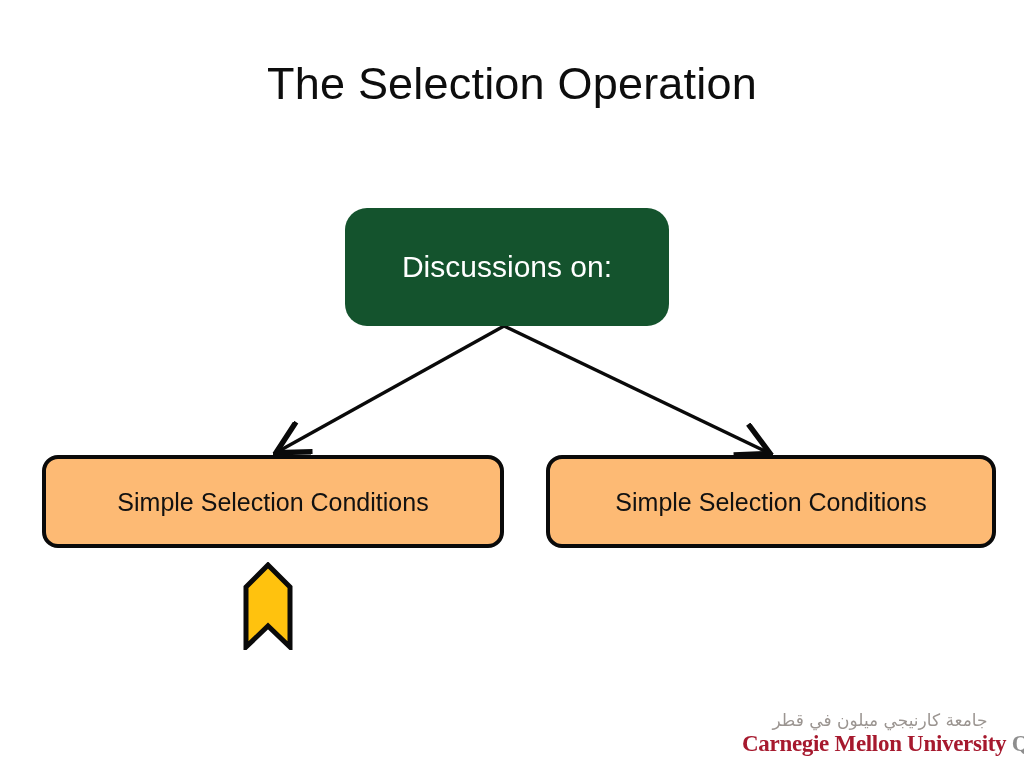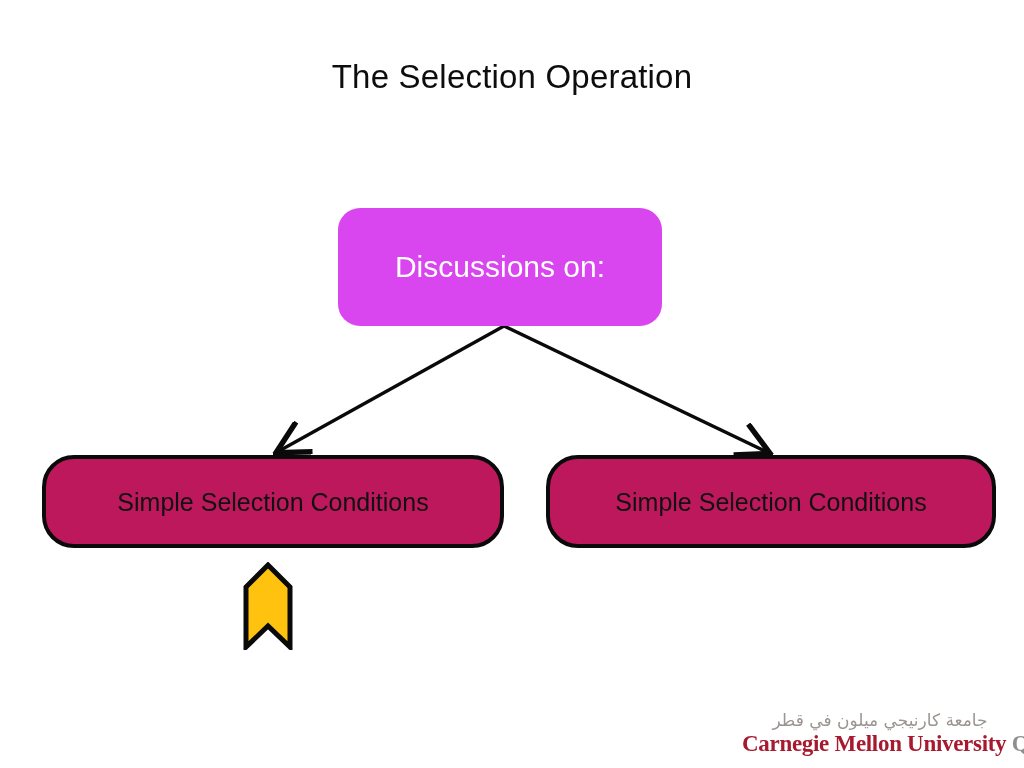--- a/index.html
+++ b/index.html
@@ -22,21 +22,21 @@
     background: #ffffff;
   }
 
   
   .slide-title {
     position: absolute;
     left: 0;
     top: 58px;
     width: 1024px;
     text-align: center;
-    font-size: 33px;
+    font-size: 45px;
     font-weight: 400;
     line-height: 1.15;
     color: #0d0d0d;
     letter-spacing: 0.2px;
     font-family: "Liberation Sans", sans-serif;
     white-space: nowrap;
   }
 
   
   .connectors {
@@ -44,25 +44,25 @@
     left: 0;
     top: 0;
     width: 1024px;
     height: 768px;
     pointer-events: none;
   }
 
   
   .node-root {
     position: absolute;
-    left: 338px;
+    left: 345px;
     top: 208px;
     width: 324px;
     height: 118px;
-    background: #d946ef;
+    background: #14532d;
     border-radius: 22px;
     display: flex;
     align-items: center;
     justify-content: center;
     box-sizing: border-box;
   }
   .node-root .node-label {
     color: #ffffff;
     font-size: 30px;
     font-weight: 400;
@@ -70,23 +70,23 @@
     text-align: center;
     font-family: "Liberation Sans", sans-serif;
     white-space: nowrap;
   }
 
   
   .node-child {
     position: absolute;
     top: 455px;
     height: 93px;
-    background: #be185d;
+    background: #fdba74;
     border: 4px solid #0a0a0a;
-    border-radius: 32px;
+    border-radius: 16px;
     display: flex;
     align-items: center;
     justify-content: center;
     box-sizing: border-box;
   }
   .node-child .node-label {
     color: #111111;
     font-size: 25px;
     font-weight: 400;
     line-height: 1.2;

